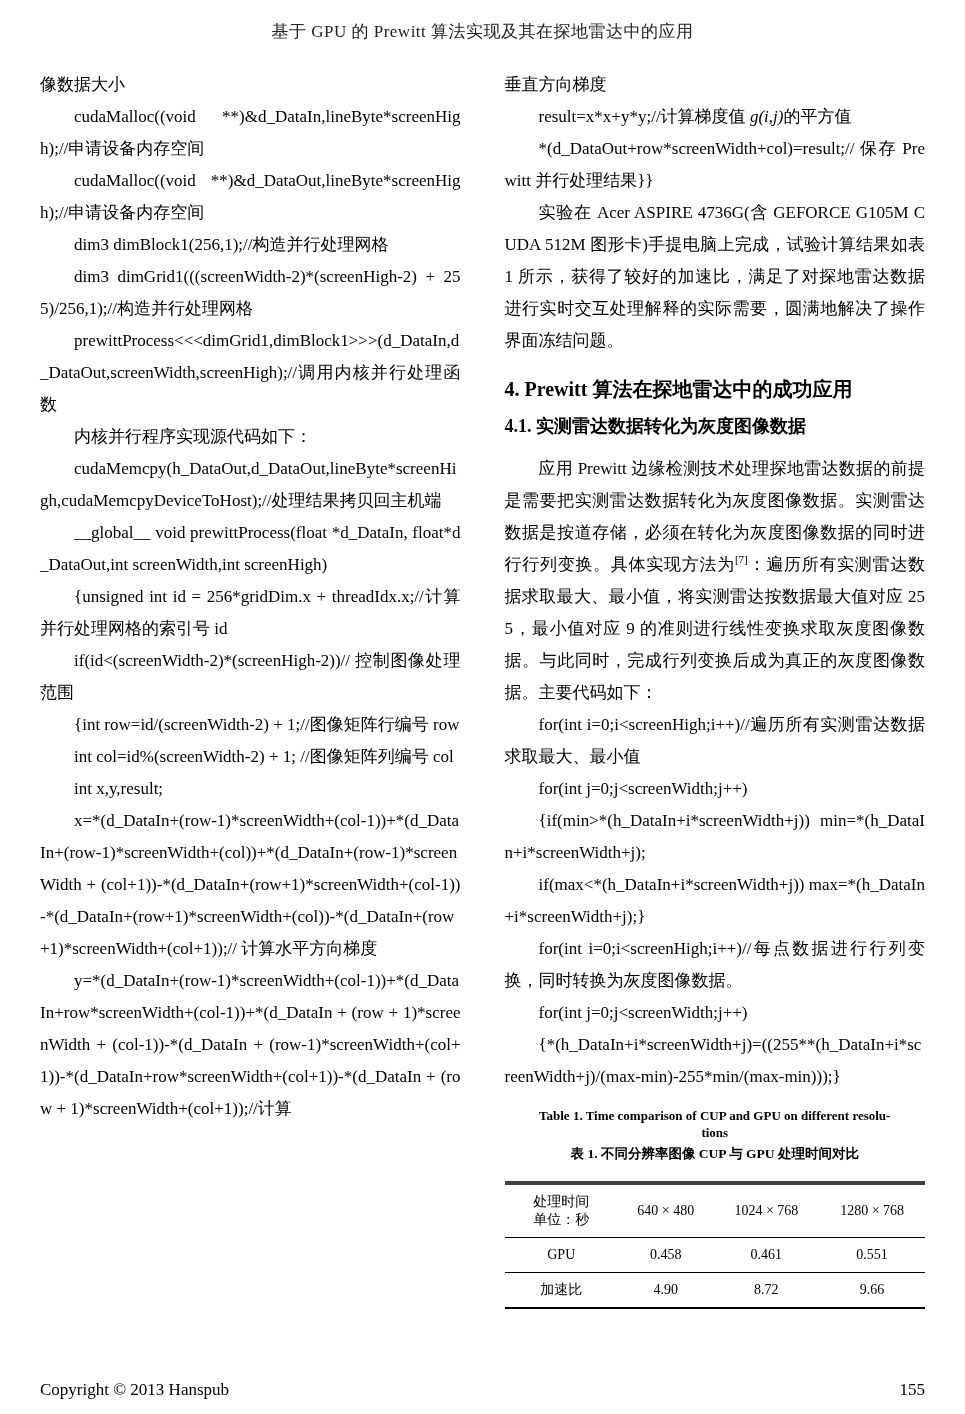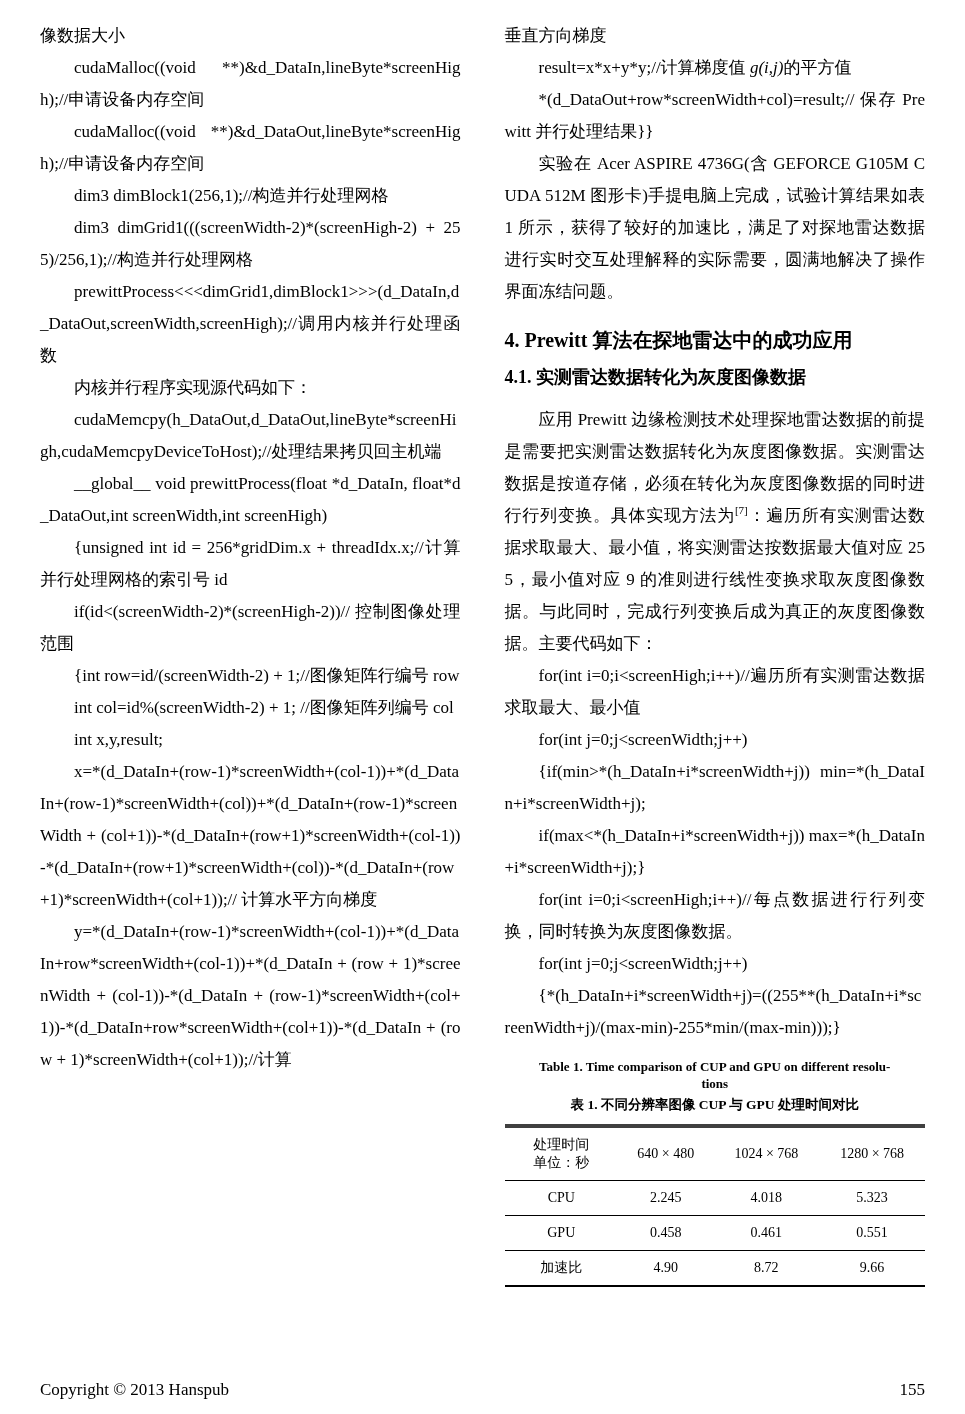--- a/index.html
+++ b/index.html
@@ -34,21 +34,21 @@
     font-size:18px; font-weight:bold; margin:10px 0 14px 0;
     text-indent:0; line-height:26px;
   }
   .table-block { margin-top:14px; }
   .cap-en {
     font-weight:bold; font-size:13px; text-align:center;
     line-height:17px; white-space:pre-line; margin-bottom:4px;
   }
   .cap-zh {
     font-weight:bold; font-size:13.5px; text-align:center;
-    line-height:18px; margin-bottom:10px;
+    line-height:18px; margin-bottom:18px;
   }
   table.results {
     width:100%; border-collapse:collapse; font-size:14px;
     border-top:4px solid #404040; border-bottom:2px solid #000;
   }
   table.results th, table.results td {
     border-bottom:1px solid #000;
     padding:8px 4px; text-align:center; font-weight:normal;
     line-height:18px;
   }
@@ -59,20 +59,21 @@
     position:absolute; left:40px; right:40px; bottom:12px;
     display:flex; justify-content:space-between;
     font-size:17px; line-height:24px;
   }
 </style>
 </head>
 <body>
 
 <div class="page">
 
+  <div class="page-header">基于 GPU 的 Prewitt 算法实现及其在探地雷达中的应用</div>
 
   <div class="columns">
 
     <div class="col">
       <p class="noindent">像数据大小</p>
       <p>cudaMalloc((void **)&amp;d_DataIn,lineByte*screenHigh);//申请设备内存空间</p>
       <p>cudaMalloc((void **)&amp;d_DataOut,lineByte*screenHigh);//申请设备内存空间</p>
       <p>dim3 dimBlock1(256,1);//构造并行处理网格</p>
       <p>dim3 dimGrid1(((screenWidth-2)*(screenHigh-2) + 255)/256,1);//构造并行处理网格</p>
       <p>prewittProcess&lt;&lt;&lt;dimGrid1,dimBlock1&gt;&gt;&gt;(d_DataIn,d_DataOut,screenWidth,screenHigh);//调用内核并行处理函数</p>
@@ -116,26 +117,20 @@
             <tr>
               <th>处理时间
 单位：秒</th>
               <th>640 × 480</th>
               <th>1024 × 768</th>
               <th>1280 × 768</th>
             </tr>
           </thead>
           <tbody>
             <tr>
-              <td>CPU</td>
-              <td>2.245</td>
-              <td>4.018</td>
-              <td>5.323</td>
-            </tr>
-            <tr>
               <td>GPU</td>
               <td>0.458</td>
               <td>0.461</td>
               <td>0.551</td>
             </tr>
             <tr>
               <td>加速比</td>
               <td>4.90</td>
               <td>8.72</td>
               <td>9.66</td>

